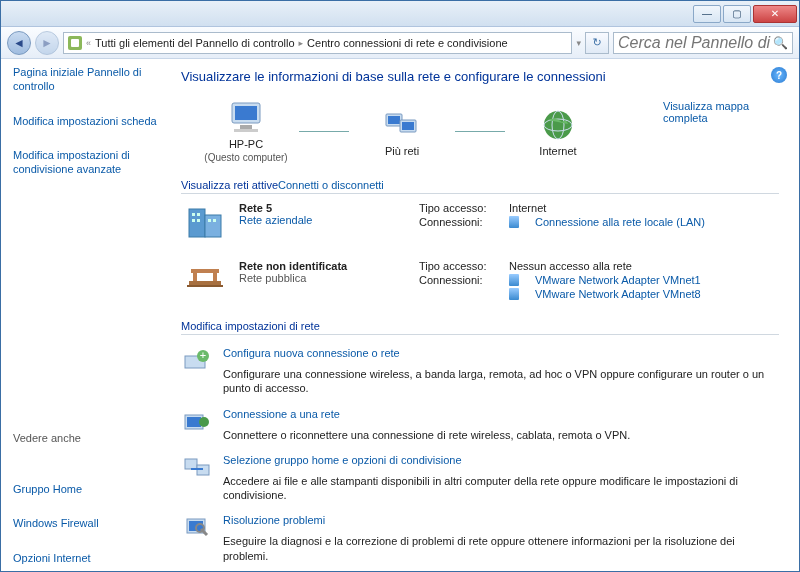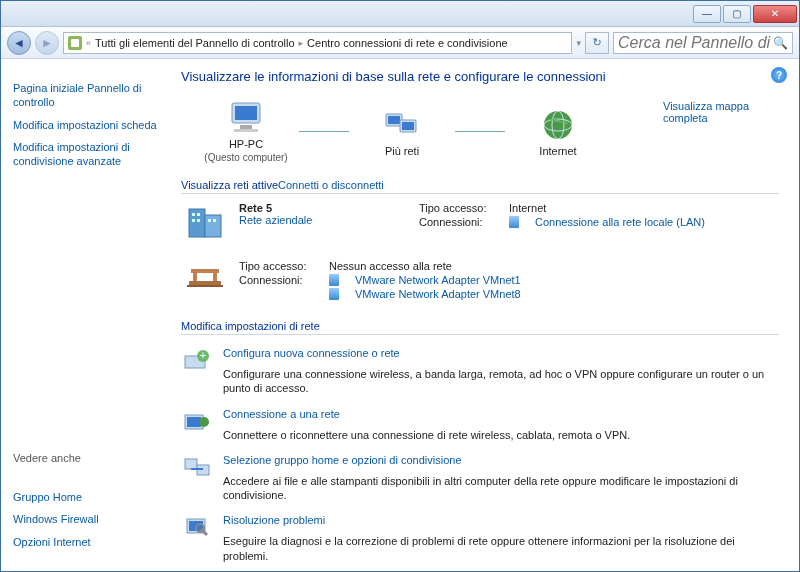--- a/index.html
+++ b/index.html
@@ -12,21 +12,21 @@
 .navbar{height:32px;background:linear-gradient(#fafcff,#e6eef8);display:flex;align-items:center;padding:0 6px;border-bottom:1px solid #c8d6e8;gap:4px}
 .navbtn{width:24px;height:24px;border-radius:50%;background:linear-gradient(#c8daf0,#a0bde0);border:1px solid #7a9ac0;display:flex;align-items:center;justify-content:center;color:#2a4a8a;font-size:12px}
 .addrbar{flex:1;height:22px;border:1px solid #abc;background:#fff;display:flex;align-items:center;padding:0 4px;gap:4px;font-size:11px;color:#222}
 .addrbar .sep{color:#888;font-size:9px}
 .addrbar .crumb{color:#222}
 .refreshbtn{width:24px;height:22px;border:1px solid #abc;background:linear-gradient(#f8faff,#e0eaf6);display:flex;align-items:center;justify-content:center;color:#3a6ea5}
 .searchbox{width:180px;height:22px;border:1px solid #abc;background:#fff;display:flex;align-items:center;padding:0 4px}
 .searchbox input{border:none;outline:none;width:100%;font-size:16px;font-style:italic;color:#888}
 .searchbox .sicon{color:#3a6ea5;font-size:12px}
 .body{display:flex;height:calc(100% - 58px)}
-.sidebar{width:170px;background:#fff;padding:22px 12px;display:flex;flex-direction:column;gap:8px}
+.sidebar{width:170px;background:#fff;padding:6px 12px;display:flex;flex-direction:column;gap:20px}
 .sidebar a{color:#0a5aa8;text-decoration:none;font-size:11px;line-height:1.3;display:block;cursor:pointer}
 .sidebar .spacer{flex:1}
 .sidebar .seealso{color:#555;font-size:11px;margin-bottom:18px}
 .main{flex:1;background:#fff;padding:10px 20px 10px 10px;overflow:auto;position:relative}
 .helpicon{position:absolute;top:8px;right:12px;width:16px;height:16px;border-radius:50%;background:radial-gradient(#6ab8ff,#2a7ad0);color:#fff;font-size:10px;display:flex;align-items:center;justify-content:center;font-weight:bold}
 .maintitle{color:#003399;font-size:13px;margin-bottom:16px}
 .netmap{display:flex;align-items:center;gap:8px;margin-left:20px;margin-bottom:6px}
 .netmap .node{display:flex;flex-direction:column;align-items:center;gap:2px;width:90px}
 .netmap .node .icon{width:40px;height:36px;display:flex;align-items:center;justify-content:center}
 .netmap .node .lbl{font-size:11px;color:#222;text-align:center}
@@ -189,20 +189,24 @@
         <div class="netblock">
           <div class="neticon">
             <svg width="44" height="40">
                 <rect x="6" y="20" width="32" height="4" fill="#a87040"></rect>
                 <rect x="10" y="10" width="4" height="10" fill="#c08050"></rect>
                 <rect x="30" y="10" width="4" height="10" fill="#c08050"></rect>
                 <rect x="8" y="8" width="28" height="4" fill="#c08050"></rect>
                 <rect x="4" y="24" width="36" height="2" fill="#8a5a30"></rect>
               </svg>
           </div>
+          <div class="netinfo">
+            <div class="name">Rete non identificata</div>
+            <div style="color:#555;font-size:11px">Rete pubblica</div>
+          </div>
           <div class="netdetails">
             <div class="row">
                 <span class="lbl">Tipo accesso:</span>
                 <span class="val">Nessun accesso alla rete</span>
               </div>
             <div class="row">
                 <span class="lbl">Connessioni:</span>
               <div>
                 <a>
                     <span class="badge"></span>

